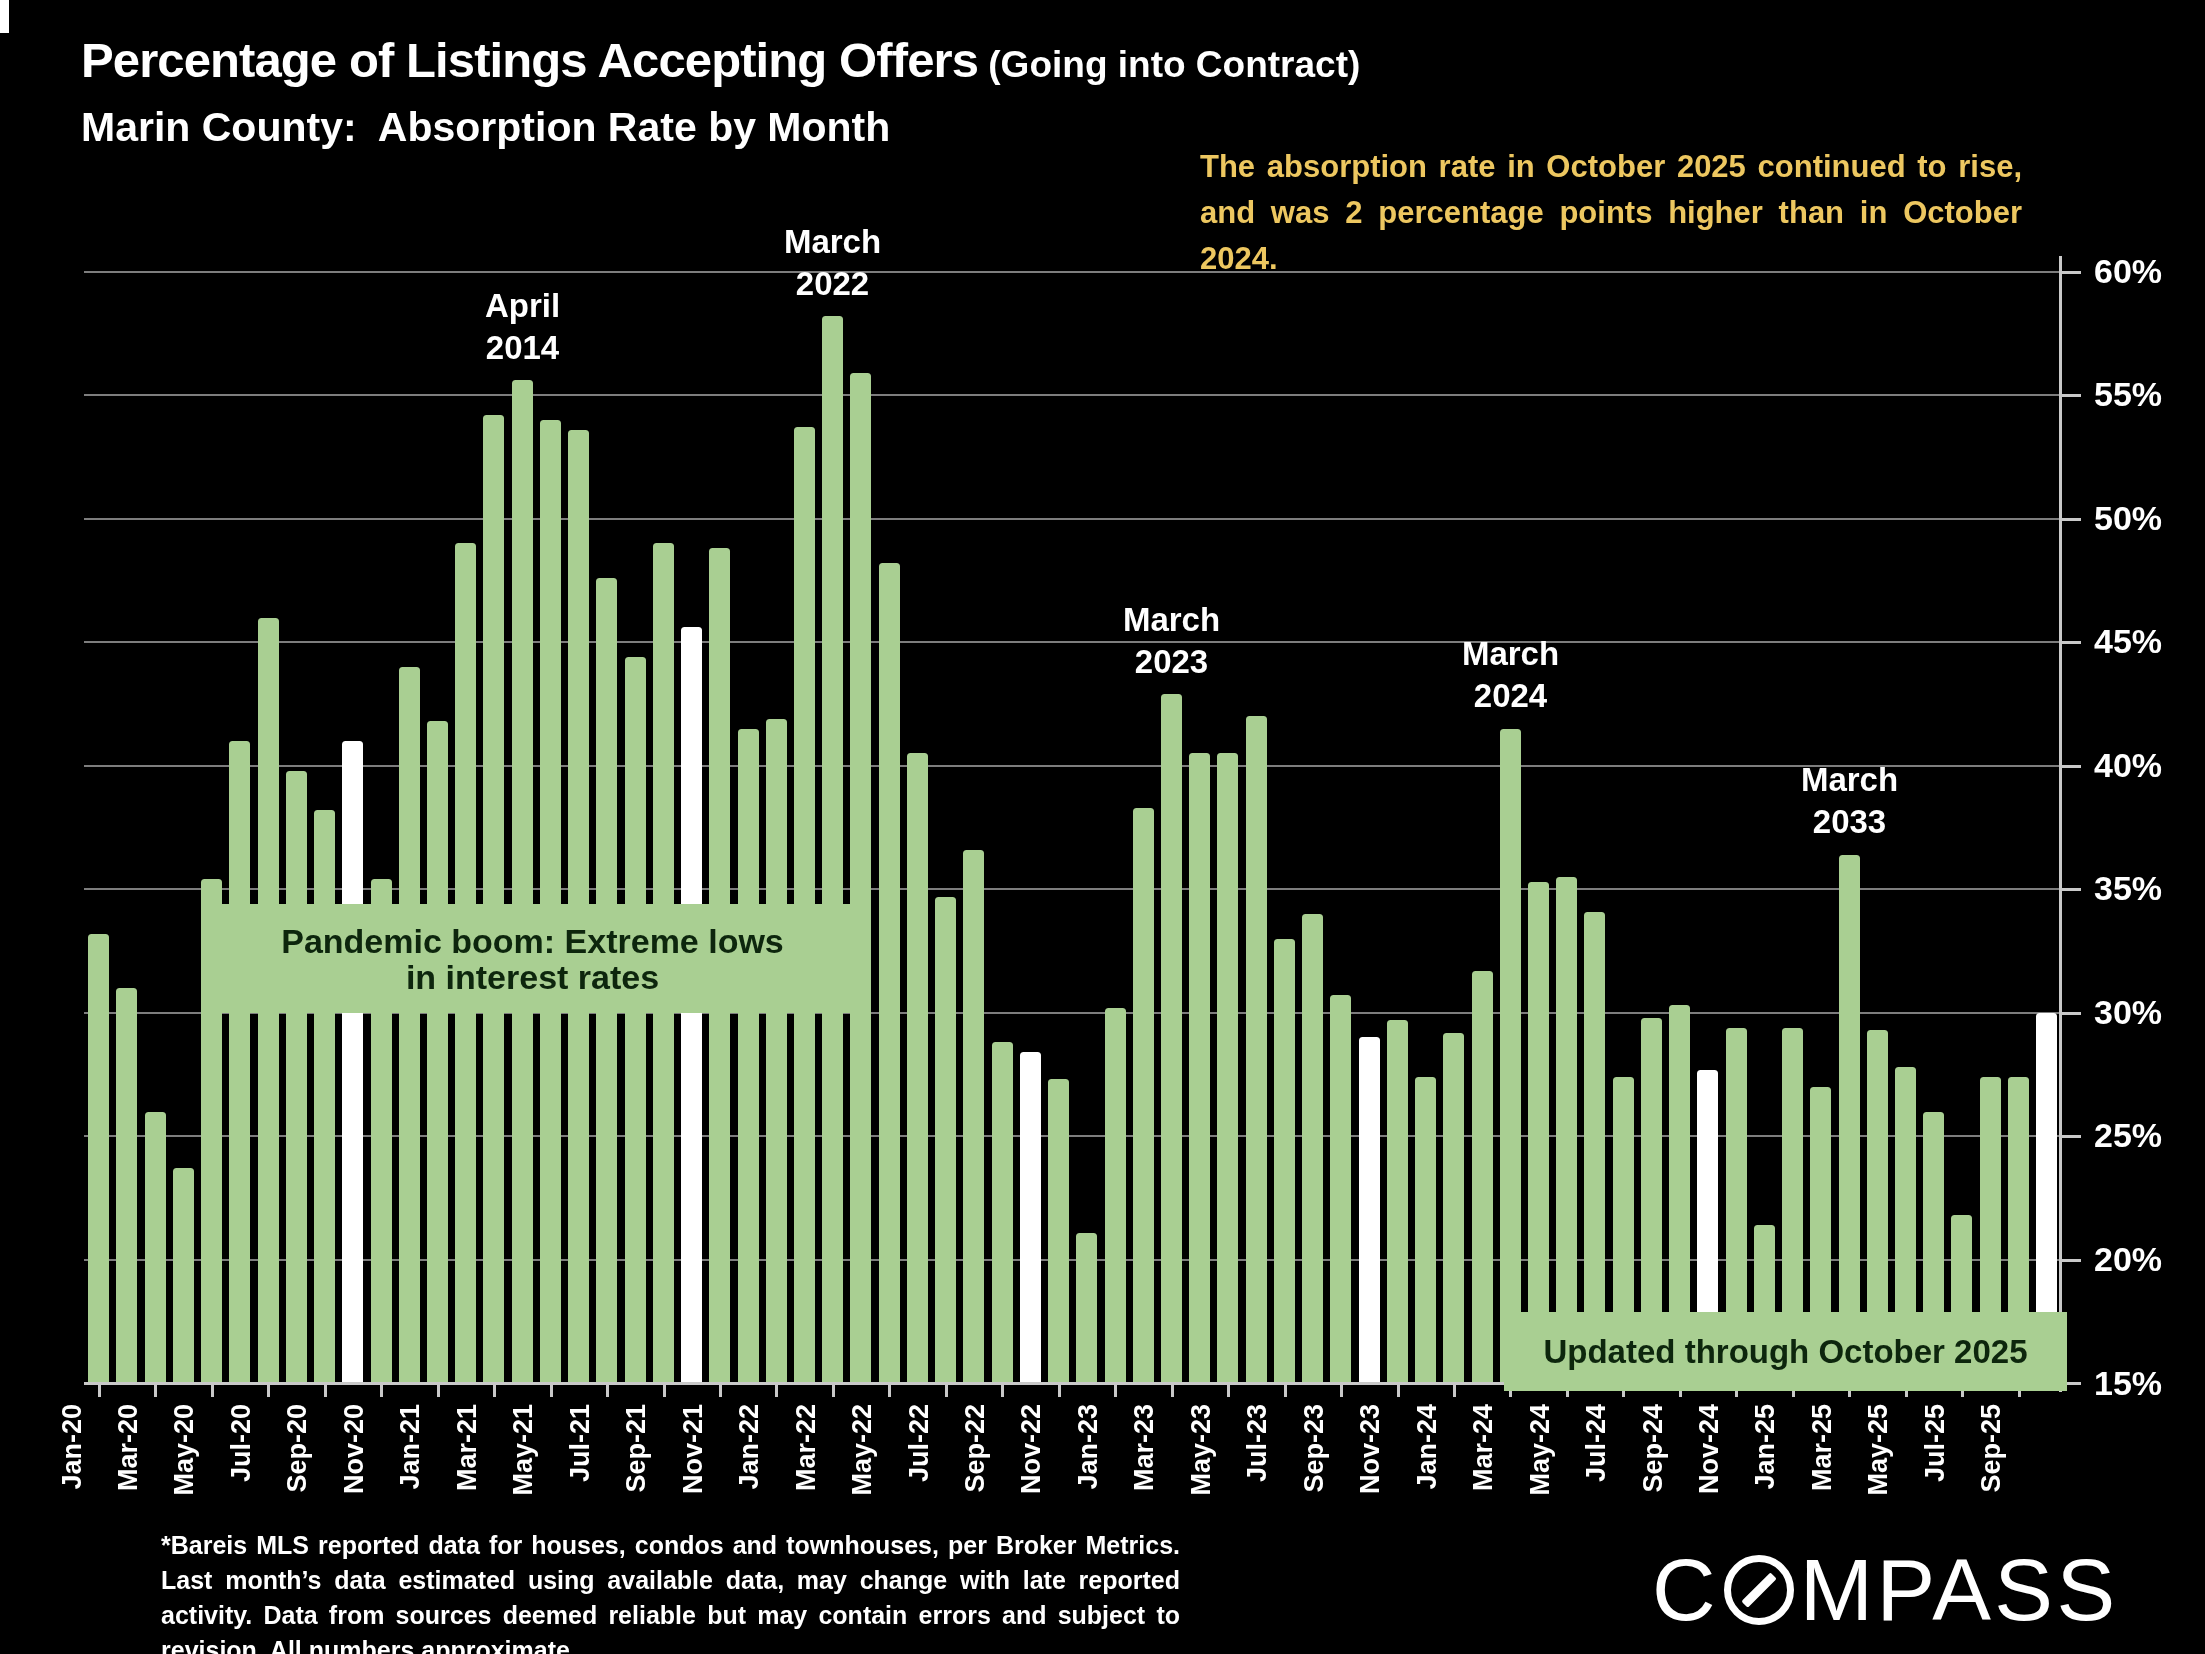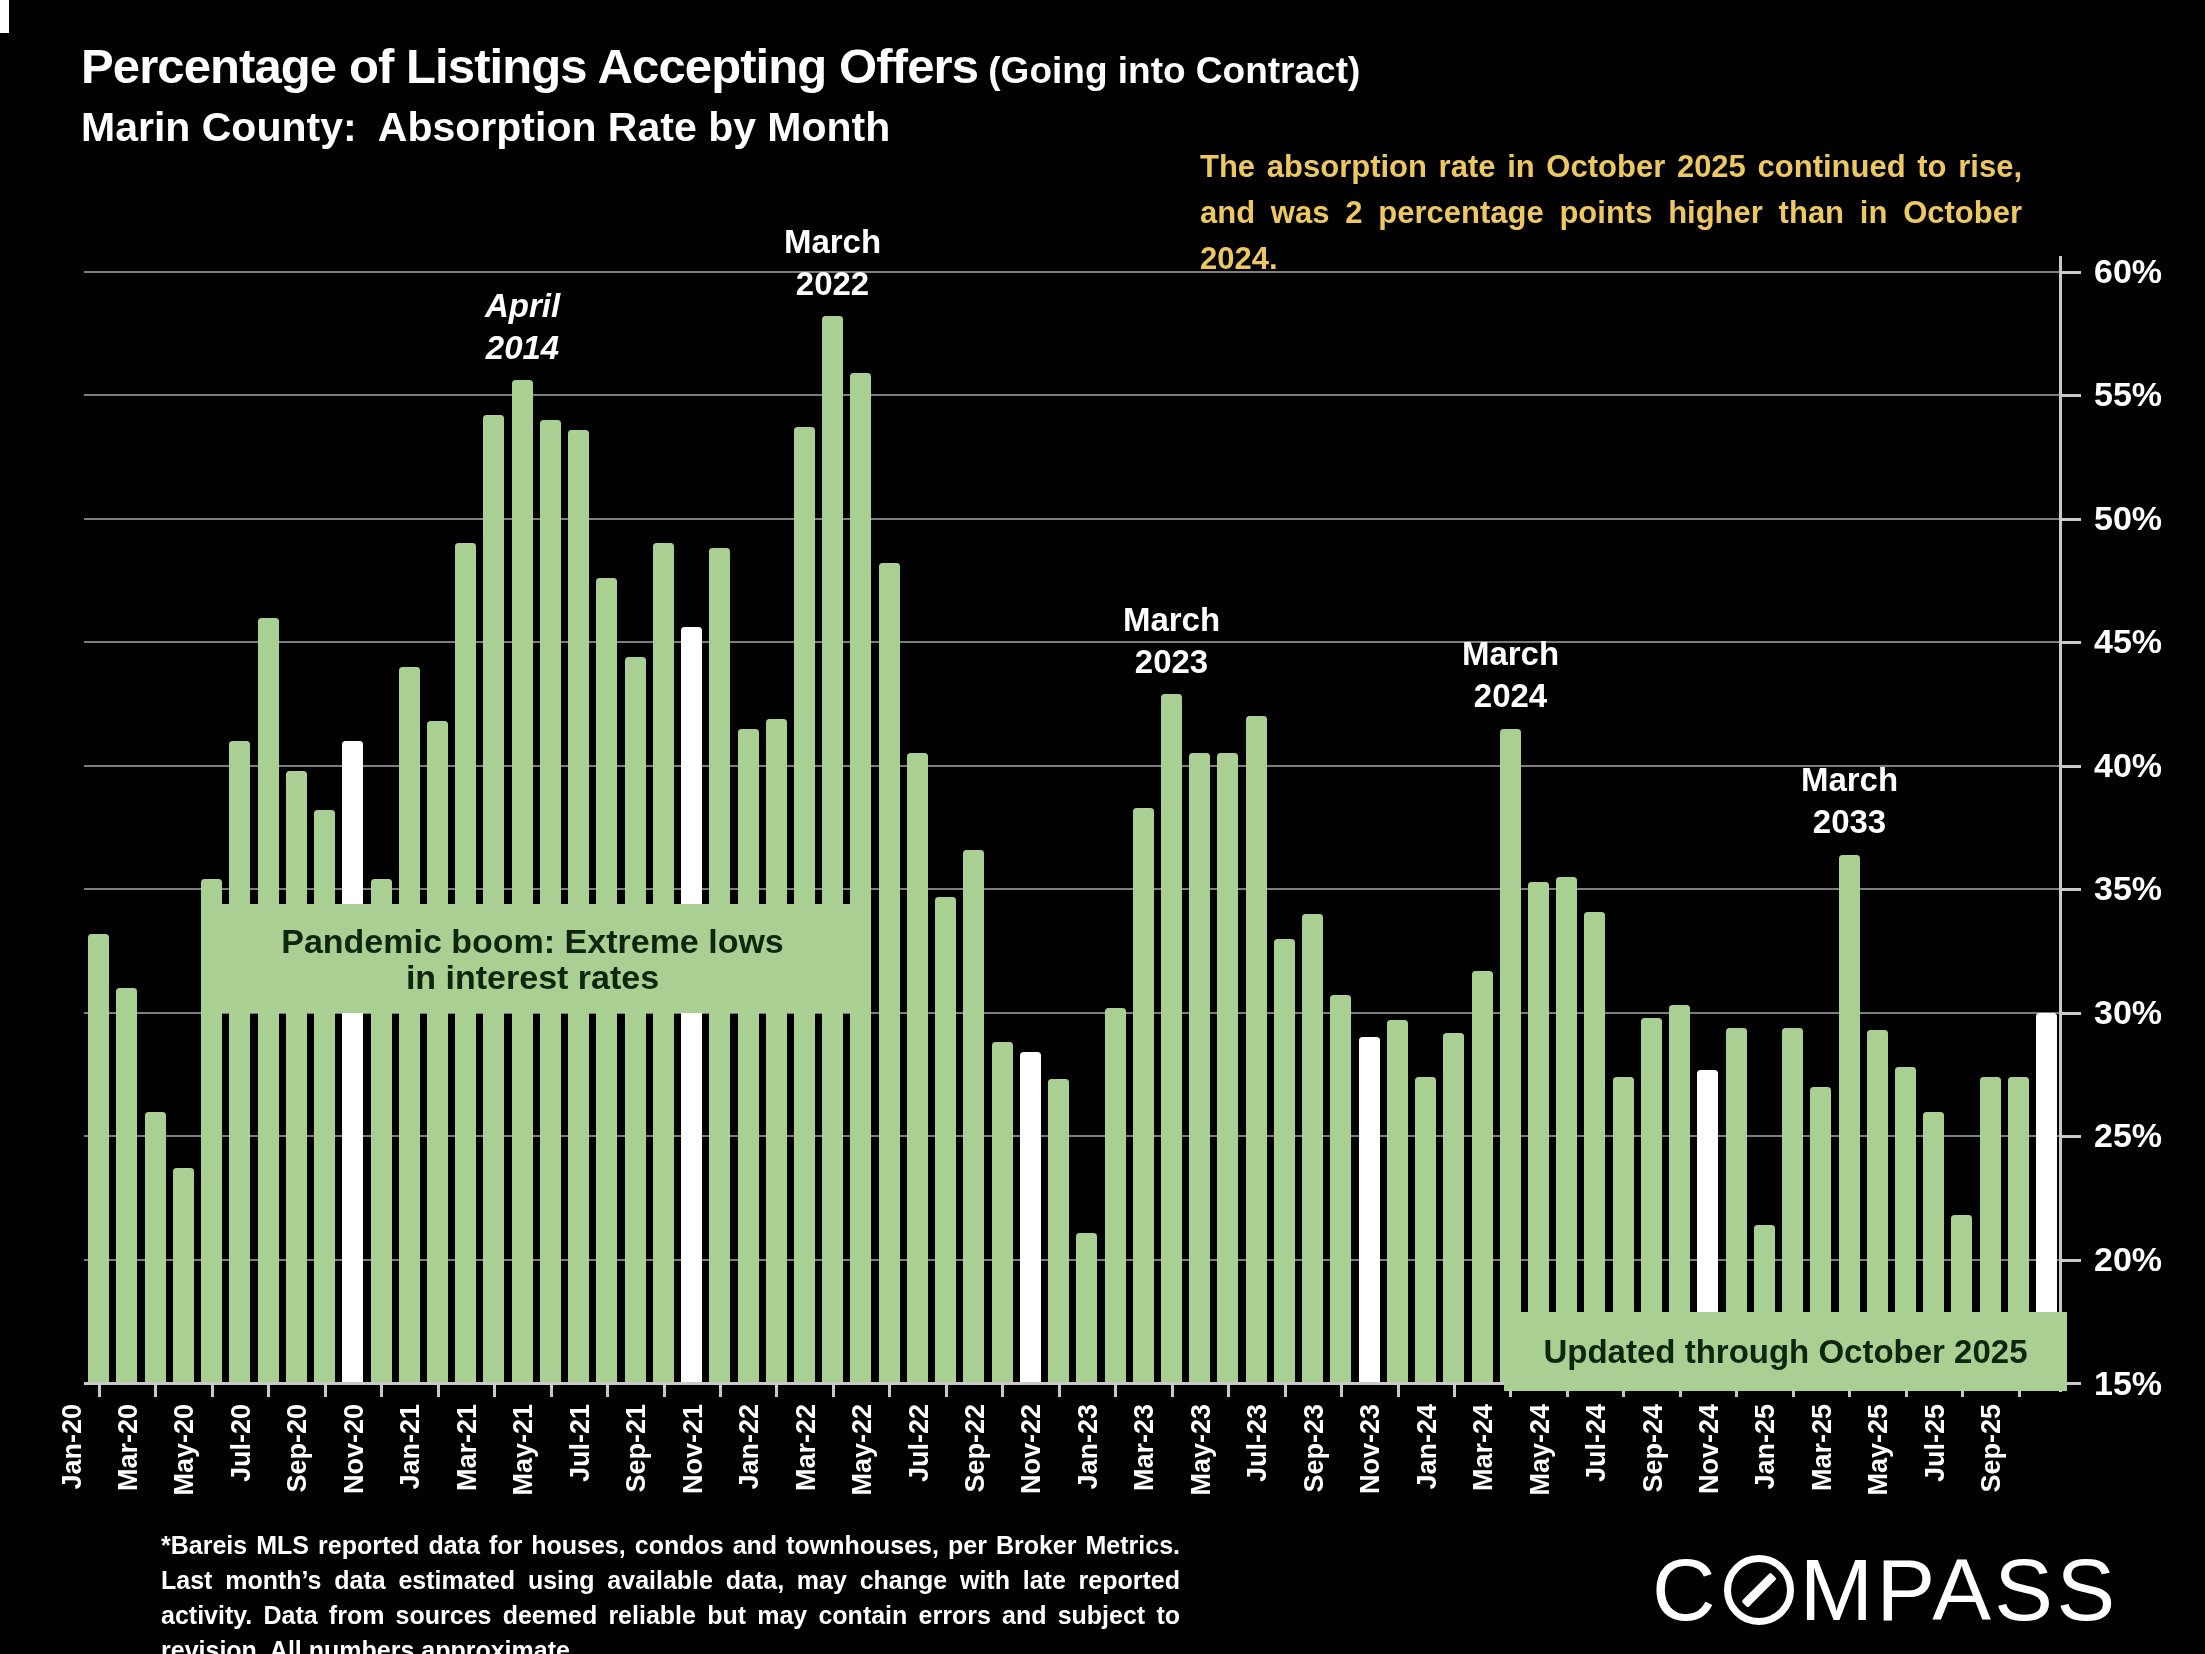--- a/index.html
+++ b/index.html
@@ -1,19 +1,19 @@
 <!DOCTYPE html>
 <html style="font-size:14px"><head>
 <meta charset="utf-8">
 <style>
   html,body{margin:0;padding:0;background:#000;}
   body{width:2206px;height:1654px;position:relative;overflow:hidden;
        font-family:"Liberation Sans", sans-serif;color:#fff;}
   
-  #title-block{left:81px;top:32px;position:absolute;white-space:pre-wrap;margin-top:6px;}
+  #title-block{left:81px;top:32px;position:absolute;white-space:pre-wrap;}
   .title-main{font-size:49px;font-weight:bold;letter-spacing:-0.9px;}
   .title-paren{font-size:37px;font-weight:bold;}
   #subtitle{left:81px;top:104px;position:absolute;font-size:41px;font-weight:bold;white-space:pre-wrap;}
   
   #commentary{left:1200px;top:144px;width:822px;position:absolute;color:#edc760;
               font-size:31px;font-weight:bold;line-height:46px;text-align:justify;z-index:6;}
   #commentary p{margin:0;}
   #commentary p + p{margin-top:48px;}
   .u{text-decoration:underline;text-decoration-thickness:2.6px;text-underline-offset:8px;}
   
@@ -227,21 +227,21 @@
     <div class="xtick" style="left: 1905px;"></div>
     <div class="bar" style="left: 1923px; top: 1112px; height: 272px;"></div>
     <div class="bar" style="left: 1951px; top: 1215px; height: 168px;"></div>
     <div class="xlabel" style="left: 1949px; top: 1472px;">Jul-25</div>
     <div class="xtick" style="left: 1961px;"></div>
     <div class="bar" style="left: 1980px; top: 1077px; height: 306px;"></div>
     <div class="bar" style="left: 2008px; top: 1077px; height: 306px;"></div>
     <div class="xlabel" style="left: 2005px; top: 1472px;">Sep-25</div>
     <div class="xtick" style="left: 2018px;"></div>
     <div class="bar white" style="left: 2036px; top: 1013px; height: 371px;"></div>
-    <div class="peak-label" style="left: 390px; top: 285px; font-style: italic;">
+    <div class="peak-label" style="left: 390px; top: 285px;">
       <div>April</div>
       <div>2014</div>
     </div>
     <div class="peak-label" style="left: 700px; top: 221px;">
       <div>March</div>
       <div>2022</div>
     </div>
     <div class="peak-label" style="left: 1039px; top: 599px;">
       <div>March</div>
       <div>2023</div>

